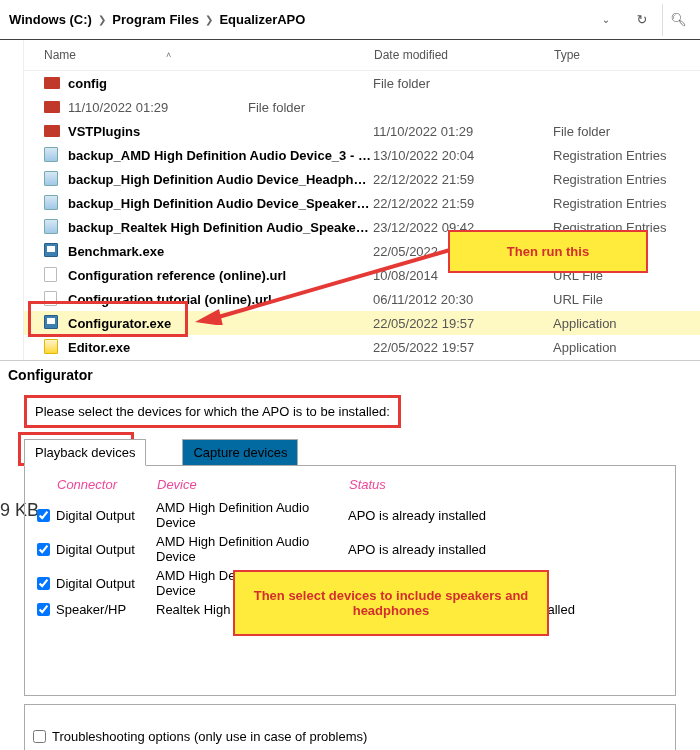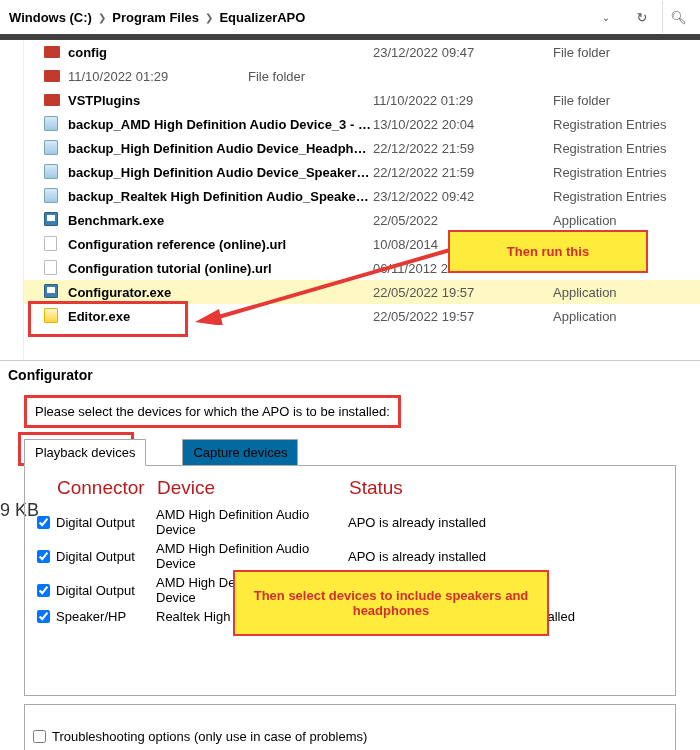--- a/index.html
+++ b/index.html
@@ -1,18 +1,18 @@
 <!DOCTYPE html>
 <html><head>
   <meta charset="utf-8">
   <style>
     * { box-sizing: border-box; margin: 0; padding: 0; }
     body { font-family: "Segoe UI", Tahoma, sans-serif; font-size: 13px; background: #fff; color: #000; width: 700px; height: 750px; overflow: hidden; position: relative; }
     
-    .breadcrumb { height: 40px; display: flex; align-items: center; padding: 16px 6px; border-bottom: 6px solid #404040; }
+    .breadcrumb { height: 40px; display: flex; align-items: center; padding: 16px 6px; border-bottom: 1px solid #404040; }
     .breadcrumb .seg { padding: 2px 3px; cursor: pointer; }
     .breadcrumb .chev { margin: 0 3px; font-size: 10px; color: #666; }
     .bc-spacer { flex: 1; }
     .bc-btn { width: 32px; height: 32px; display: flex; align-items: center; justify-content: center; cursor: pointer; color: #555; margin-left: 4px; }
     
     .explorer { display: flex; height: 320px; }
     .nav-stripe { width: 24px; border-right: 1px solid #eee; background: #fff; }
     .file-list { flex: 1; overflow-y: auto; }
     
     .col-headers { display: flex; padding: 8px 0 8px 20px; border-bottom: 1px solid #eee; font-size: 12px; color: #555; }
@@ -52,21 +52,21 @@
     
     .configurator { padding: 6px 24px 0 24px; position: relative; }
     .instr { padding: 6px 8px; border: 3px solid #e53935; display: inline-block; font-size: 13px; }
     
     .tabs { display: flex; margin-top: 10px; border-bottom: 1px solid #aaa; position: relative; gap: 36px; }
     .tab { padding: 5px 10px; border: 1px solid #aaa; margin-right: 0; background: #0369a1; cursor: pointer; position: relative; top: 1px; }
     .tab.active { background: #fff; border-bottom: 1px solid #fff; }
     .tab-hb { border: 3px solid #e53935; position: absolute; left: -6px; top: -6px; width: 116px; height: 34px; pointer-events: none; }
     
     .dev-panel { border: 1px solid #aaa; border-top: none; padding: 8px; height: 230px; }
-    .dev-headers { display: flex; font-size: 19px; color: #b91c1c; padding: 3px 0 6px 24px; }
+    .dev-headers { display: flex; font-size: 13px; color: #ec4899; padding: 3px 0 6px 24px; font-style: italic; }
     .dh-conn { width: 100px; }
     .dh-dev { width: 192px; }
     .dh-stat { flex: 1; }
     
     .dev-row { display: flex; align-items: center; padding: 2px 0 2px 4px; font-size: 13px; }
     .dev-row input[type=checkbox] { margin-right: 6px; width: 13px; height: 13px; }
     .dr-conn { width: 100px; }
     .dr-dev { width: 192px; }
     .dr-stat { flex: 1; }
     
@@ -93,25 +93,32 @@
       <span>↻</span>
     </div>
   <div class="bc-btn" style="border-left:1px solid #ddd">
       <span>🔍︎</span>
     </div>
 </div>
 
 <div class="explorer">
   <div class="nav-stripe"></div>
   <div class="file-list">
+    <div class="col-headers">
+      <div class="ch-name">
+          <span>Name</span>
+          <span class="sort-up">˄</span>
+        </div>
+      <div class="ch-date">Date modified</div>
+      <div class="ch-type">Type</div>
+    </div>
     <div id="rows">
         <div class="file-row">
           <span class="fr-icon"><span class="ic-folder"></span></span>
           <span class="fr-name">config</span>
-          <span class="fr-date">23/12/2022 09:47</span>
           <span class="fr-type">File folder</span>
         </div>
         <div class="file-row">
           <span class="fr-icon"><span class="ic-folder"></span></span>
           <span class="fr-date">11/10/2022 01:29</span>
           <span class="fr-type">File folder</span>
         </div>
         <div class="file-row">
           <span class="fr-icon"><span class="ic-folder"></span></span>
           <span class="fr-name">VSTPlugins</span>

